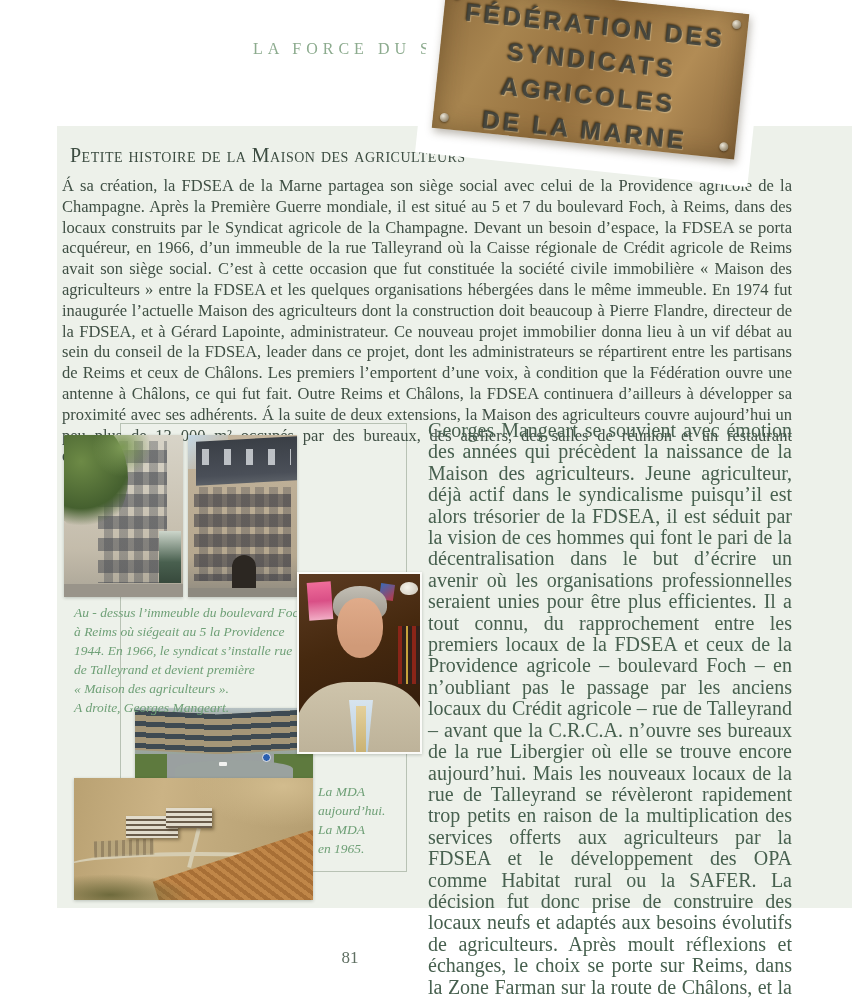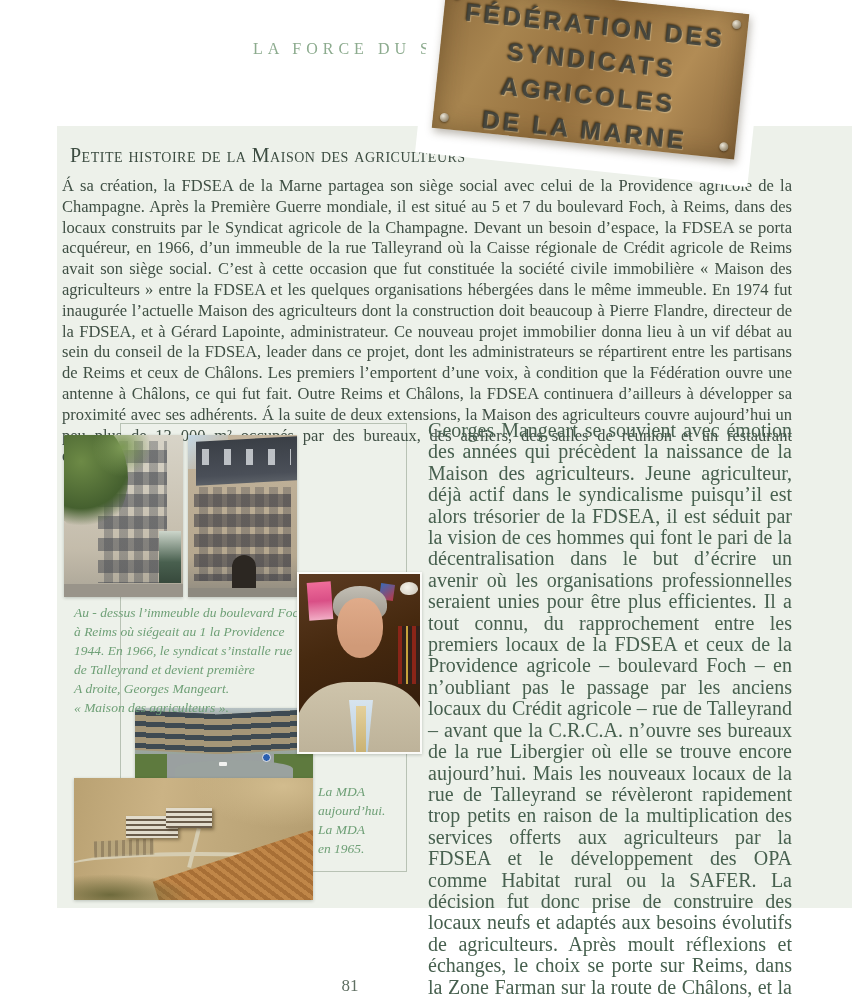--- a/index.html
+++ b/index.html
@@ -114,21 +114,21 @@
   .photo-aerial .road1{position:absolute;left:-10px;top:74px;width:270px;height:34px;
     border-top:4px solid #d6cdb2;border-radius:50%/40%;}
   .photo-aerial .road2{position:absolute;left:118px;top:50px;width:4px;height:40px;background:#d6cdb2;transform:rotate(14deg);}
   .photo-aerial .parking{position:absolute;left:20px;top:62px;width:60px;height:16px;
     background:repeating-linear-gradient(90deg,#8c7c5e 0 3px,#b5a47c 3px 7px);opacity:.8;transform:rotate(-3deg);}
   .photo-aerial .plow{position:absolute;right:-40px;bottom:-46px;width:190px;height:96px;
     background:repeating-linear-gradient(55deg,#c08648 0 4px,#a86f36 4px 8px);transform:rotate(-18deg);}
   .photo-aerial .scrub{position:absolute;left:0;bottom:0;width:120px;height:26px;
     background:radial-gradient(ellipse at 30% 80%,#6e6a3c 0%,rgba(110,106,60,0) 70%);}
   
-  .page-number{position:absolute;left:0;top:976px;width:700px;text-align:center;
+  .page-number{position:absolute;left:0;top:948px;width:700px;text-align:center;
     font-size:17px;color:#5f6f62;}
 </style>
 </head>
 <body>
 
 <div class="page">
 
   <div class="header-title">LA FORCE DU SYNDICALISME</div>
 
   <div class="content-bg"></div>
@@ -153,25 +153,25 @@
     <div class="sky"></div>
     <div class="roof"></div>
     <div class="dormers"></div>
     <div class="windows"></div>
     <div class="door"></div>
     <div class="street"></div>
   </div>
 
   <div class="caption caption-left">
     <div>Au - dessus l’immeuble du boulevard Foch</div>
-    <div>à Reims où siégeait au 1 la Providence</div>
+    <div>à Reims où siégeait au 5 la Providence</div>
     <div>1944. En 1966, le syndicat s’installe rue</div>
     <div>de Talleyrand et devient première</div>
+    <div>« Maison des agriculteurs ».</div>
     <div>A droite, Georges Mangeart.</div>
-    <div>« Maison des agriculteurs ».</div>
   </div>
 
   <div class="photo photo-portrait">
     <div class="poster"></div>
     <div class="card"></div>
     <div class="teapot"></div>
     <div class="books"></div>
     <div class="hair"></div>
     <div class="face"></div>
     <div class="suit"></div>

